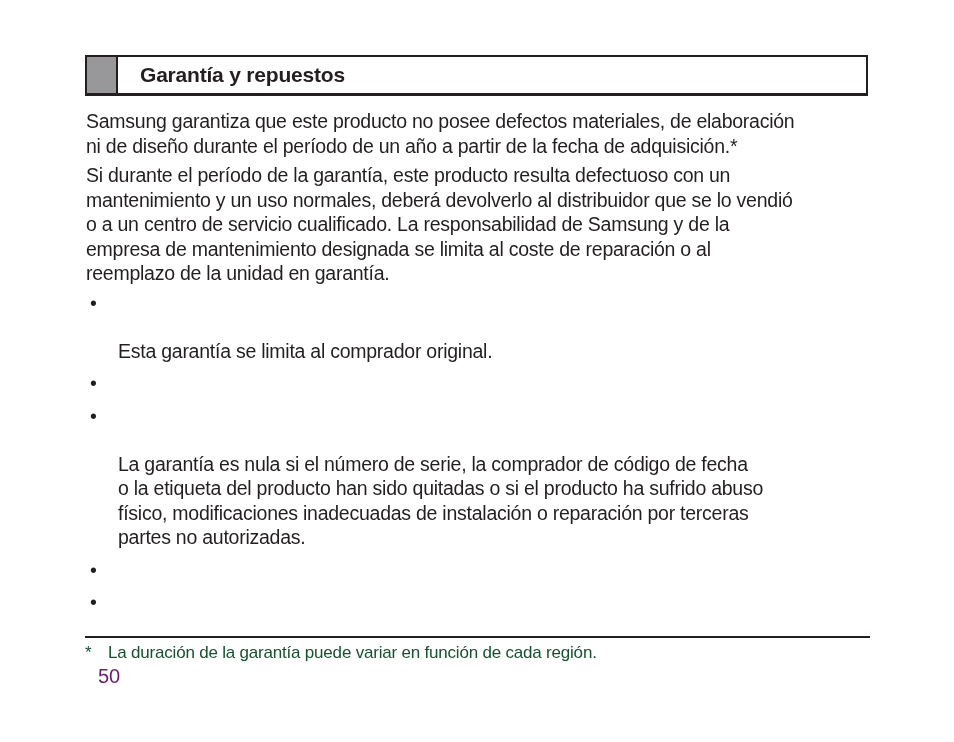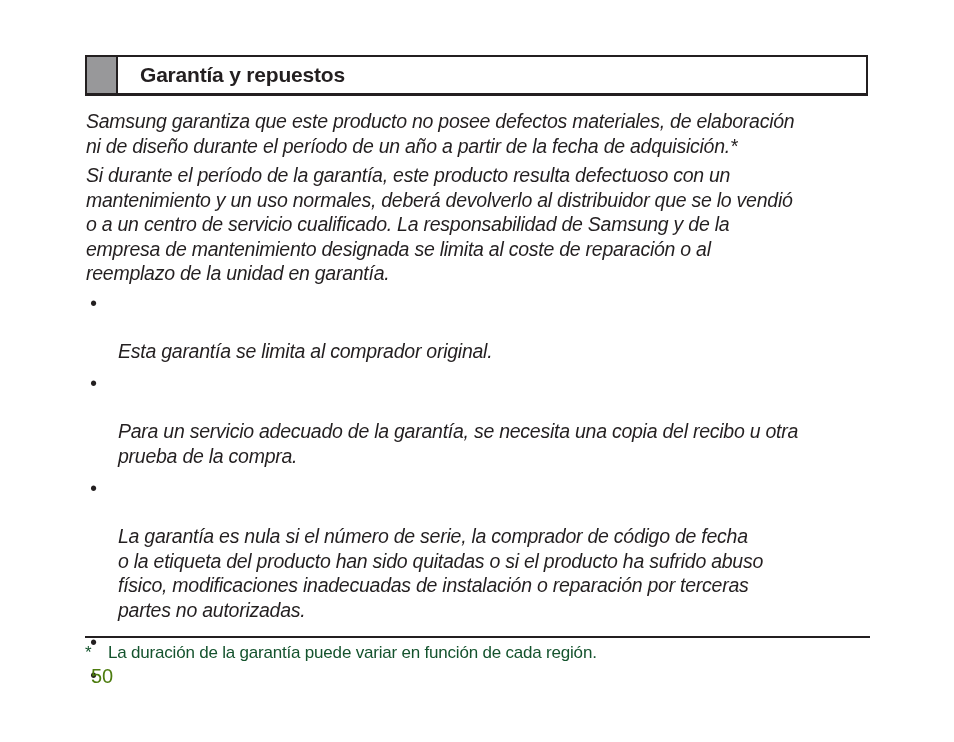--- a/index.html
+++ b/index.html
@@ -50,21 +50,20 @@
   
   .content {
     position: absolute;
     left: 86px;
     top: 109px;
     width: 788px;
     font-size: 19.5px;
     line-height: 24.5px;
     letter-spacing: -0.25px;
     color: #231f20;
-    font-style: italic;
   }
   .content p.para {
     margin: 0 0 5px 0;
     white-space: pre-line;
   }
   .bullet-list {
     list-style: none;
     margin: 3px 0 0 0;
     padding: 0;
   }
@@ -101,25 +100,25 @@
     line-height: 22px;
     letter-spacing: -0.2px;
     color: #14532d;
   }
   .footnote-marker {
     display: inline-block;
     width: 23px;
   }
   .page-number {
     position: absolute;
-    left: 91px;
+    left: 98px;
     top: 664px;
     font-size: 20px;
     line-height: 25px;
-    color: #4d7c0f;
+    color: #701a75;
   }
 </style>
 </head>
 <body>
 
 <div class="page">
 
   <div class="header-box">
     <div class="header-square"></div>
     <h1 class="header-title">Garantía y repuestos</h1>
@@ -134,22 +133,20 @@
 empresa de mantenimiento designada se limita al coste de reparación o al
 reemplazo de la unidad en garantía.</p>
 
     <ul class="bullet-list">
       <li>
         <span class="bullet-marker">•</span>
         <span class="bullet-text">Esta garantía se limita al comprador original.</span>
       </li>
       <li>
         <span class="bullet-marker">•</span>
-        <span class="bullet-text">Para un servicio adecuado de la garantía, se necesita una copia del recibo u otra
-prueba de la compra.</span>
       </li>
       <li>
         <span class="bullet-marker">•</span>
         <span class="bullet-text">La garantía es nula si el número de serie, la comprador de código de fecha
 o la etiqueta del producto han sido quitadas o si el producto ha sufrido abuso
 físico, modificaciones inadecuadas de instalación o reparación por terceras
 partes no autorizadas.</span>
       </li>
       <li>
         <span class="bullet-marker">•</span>

